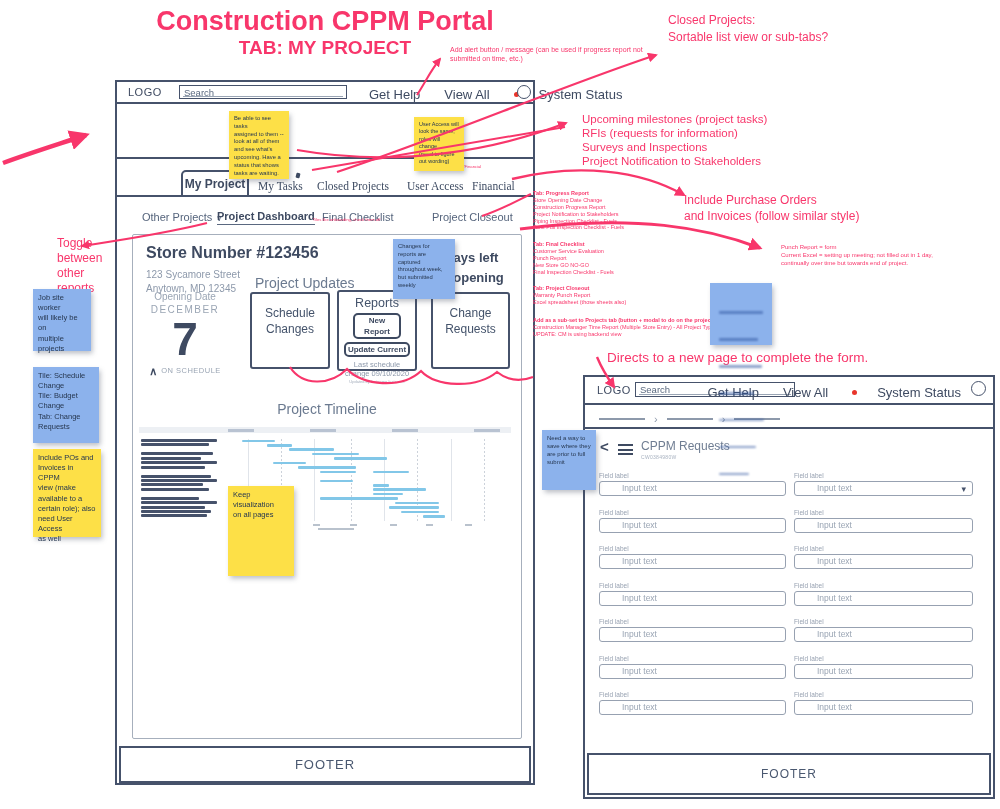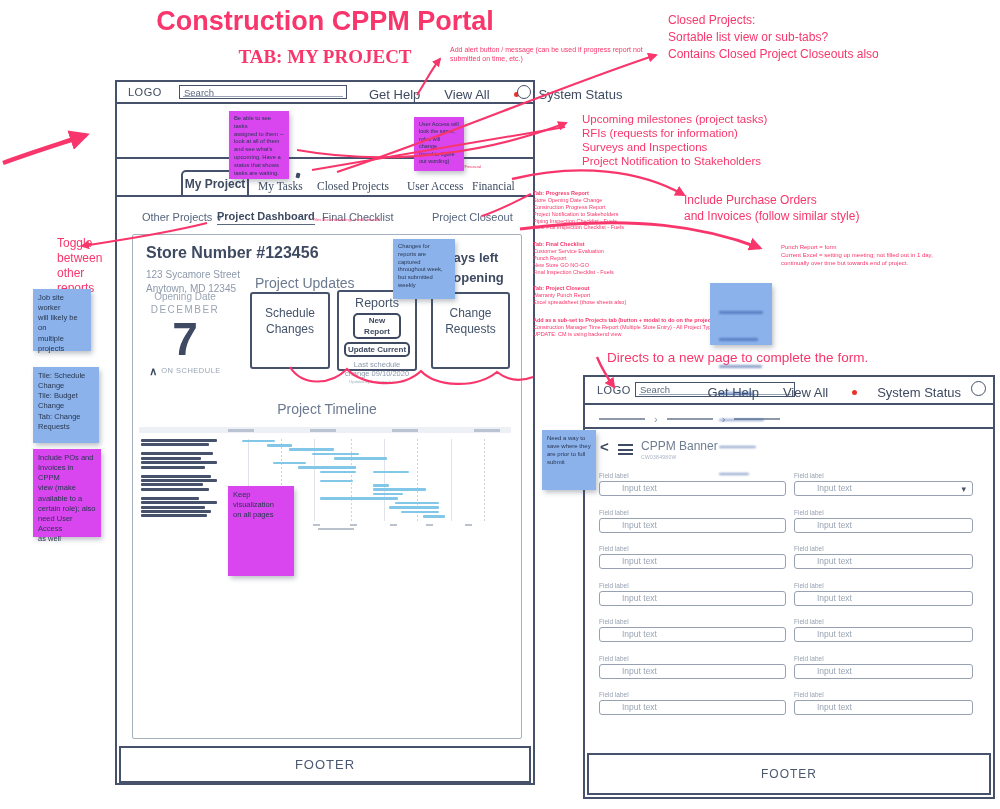--- a/index.html
+++ b/index.html
@@ -23,21 +23,21 @@
   .card{position:absolute;border:1.5px solid #a6afbc;border-radius:2px;background:#fff;}
   .tile{position:absolute;border:2px solid var(--bord);border-radius:3px;background:#fff;text-align:center;}
   .ttl{margin-top:12px;font-size:12px;color:#44536b;line-height:1.3;white-space:pre-line;}
   .ttl2{margin-top:4px;font-size:12.5px;color:#44536b;}
   .tbtn{margin:3px auto 0;border:2px solid var(--navy);border-radius:5px;font-size:8px;font-weight:bold;color:var(--navy);line-height:11px;background:#fff;}
   .tlast{margin-top:3px;font-size:7.5px;color:var(--gray);line-height:1.2;white-space:pre-line;}
   .tupd{font-size:4px;color:#a5aebc;margin-top:1px;}
   .wfooter{position:absolute;border:2px solid var(--bord);text-align:center;font-size:13px;letter-spacing:1px;color:#4a5870;background:#fff;}
   .sticky{position:absolute;z-index:3;padding:4px 5px;line-height:1.35;color:#263750;white-space:pre-line;box-shadow:1.5px 2.5px 5px rgba(60,70,90,.35);}
   .sblue{background:#8cb2ec;}
-  .sred{background:#d946ef;}
+  .sred{background:#fde047;}
   .annot{position:absolute;color:var(--pink);z-index:2;}
   .rblk{position:absolute;font-size:5.5px;line-height:1.25;color:var(--pink);z-index:2;white-space:nowrap;}
   .rblk .t{font-weight:bold;}
   .gantt{position:absolute;}
   .ghead{position:absolute;left:0;right:6px;top:0;height:6px;background:#edf0f4;}
   .ghmark{position:absolute;top:1.5px;height:3px;width:26px;background:#b9c3d2;}
   .glabels{position:absolute;left:2px;top:12px;}
   .glab{height:3px;background:var(--bord);margin-bottom:1.45px;border-radius:1px;}
   .gtl{position:absolute;left:92px;right:8px;top:12px;height:82px;}
   .ggrid{position:absolute;top:0;bottom:0;width:1px;background:#e0e4ea;}
@@ -50,29 +50,28 @@
   .hbar{width:15px;height:2px;background:var(--navy);margin-bottom:2.5px;}
   .bcdash{width:46px;height:2px;background:#8d99ab;}
   .bcchev{font-size:11px;color:#8d99ab;}
   .blbar{height:2.5px;margin:2.8px 4px 0;background:#2f55a0;opacity:.55;filter:blur(1px);border-radius:1px;}
 </style>
 </head>
 <body>
 
 <div class="abs" style="left:115px;top:6px;width:420px;text-align:center;z-index:2;">
   <div class="pink" style="font-size:27px;font-weight:bold;">Construction CPPM Portal</div>
-  <div class="pink" style="font-size:19px;font-weight:bold;margin-top:9px;font-family:Liberation Serif, serif;">TAB: MY PROJECT</div>
+  <div class="pink" style="font-size:19px;font-weight:bold;">TAB: MY PROJECT</div>
 </div>
 
 <div class="annot" style="left:450px;top:45px;width:218px;font-size:7px;line-height:1.3;">Add alert button / message (can be used if progress report not submitted on time, etc.)</div>
 
 <div class="annot" style="left:668px;top:12px;font-size:12px;line-height:1.4;">
   <div>Closed Projects:</div>
   <div>Sortable list view or sub-tabs?</div>
-  <div>Contains Closed Project Closeouts also</div>
 </div>
 
 <div class="annot" style="left:582px;top:112px;font-size:11.5px;line-height:1.22;">
   <div>Upcoming milestones (project tasks)</div>
   <div>RFIs (requests for information)</div>
   <div>Surveys and Inspections</div>
   <div>Project Notification to Stakeholders</div>
 </div>
 
 <div class="annot" style="left:684px;top:192px;font-size:12px;line-height:1.35;">
@@ -290,21 +289,21 @@
     <div class="bcdash"></div>
   </div>
   <div class="hrule" style="top:50px;"></div>
 
   <span class="abs" style="left:15px;top:61px;font-size:15px;font-weight:bold;color:var(--navy);">&lt;</span>
   <div class="abs" style="left:33px;top:67px;">
     <div class="hbar"></div>
       <div class="hbar"></div>
       <div class="hbar"></div>
   </div>
-  <div class="abs" style="left:56px;top:62px;font-size:12px;color:#6f7d92;">CPPM Banner</div>
+  <div class="abs" style="left:56px;top:62px;font-size:12px;color:#6f7d92;">CPPM Requests</div>
   <div class="abs" style="left:56px;top:77px;font-size:5px;color:#a8b2c0;letter-spacing:.3px;">CW0384980W</div>
 
   <div class="abs" style="left:14px;top:95px;width:382px;display:grid;grid-template-columns:187px 179px;column-gap:8px;row-gap:12.5px;">
       <div>
         <div class="flabel">Field label</div>
         <div class="finput">Input text</div>
       </div>
       <div>
         <div class="flabel">Field label</div>
         <div class="finput">Input text<span class="caret">▾</span></div>

